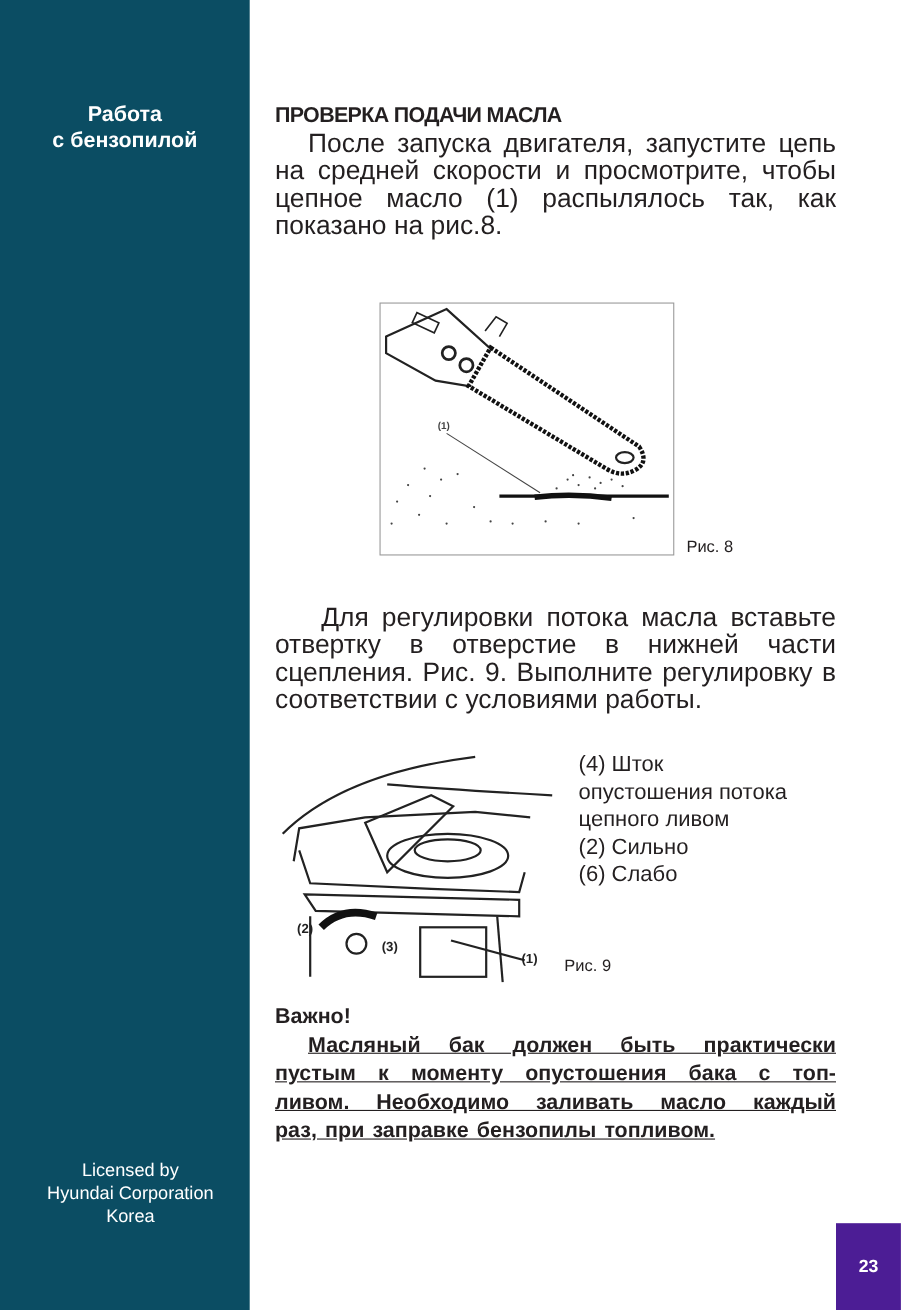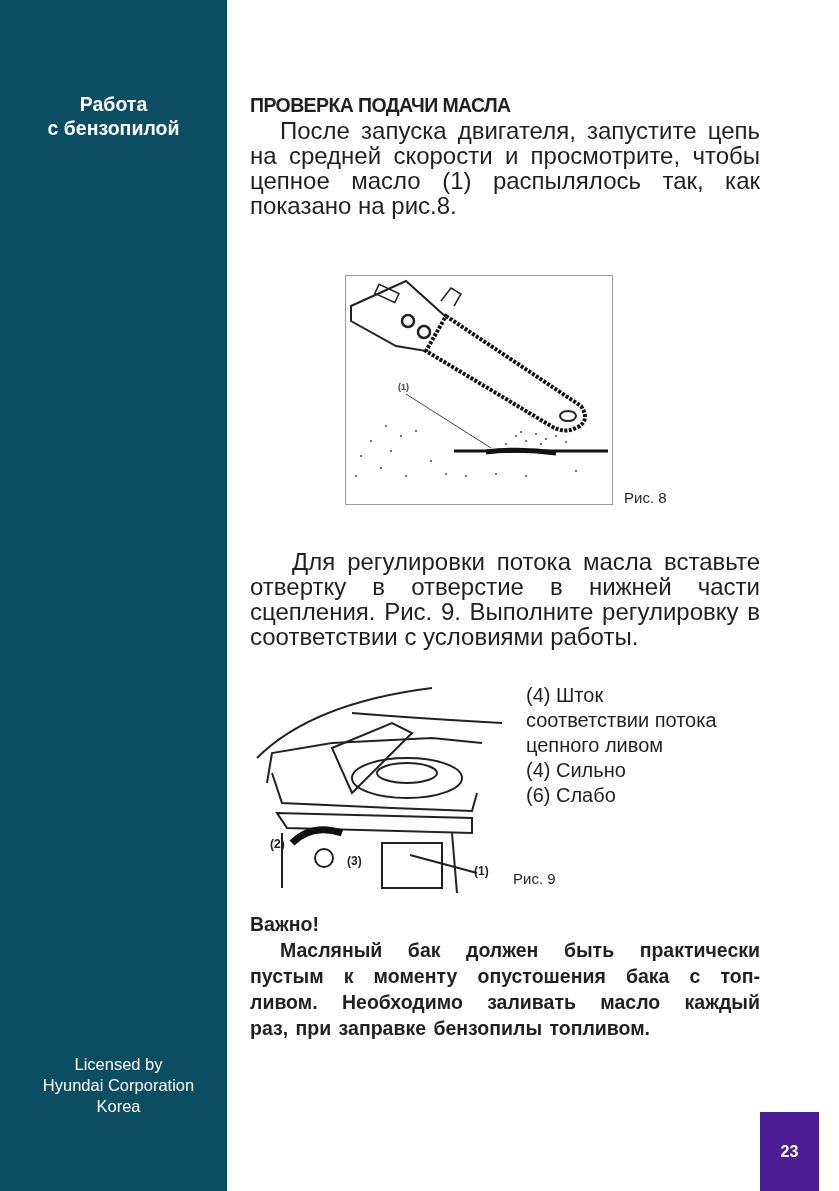--- a/index.html
+++ b/index.html
@@ -44,21 +44,21 @@
   .cap { position: absolute; font-size: 15px; color: #231f20; }
   .cap8 { left: 624px; top: 489px; }
   .fig9 { position: absolute; left: 252px; top: 683px; width: 262px; height: 210px; }
   .cap9 { left: 513px; top: 870px; }
   .legend9 {
     position: absolute; left: 526px; top: 683px; font-size: 20px; line-height: 25px;
   }
   .important {
     top: 911px; font-weight: bold; font-size: 19.5px; line-height: 26px;
   }
-  .imp-body { text-align: justify; }
+  .imp-body { text-align: justify; text-decoration: underline; }
   .imp-body span.line { display: block; text-align-last: justify; }
   .imp-body span.last { display: block; text-align-last: left; word-spacing: 2px; }
 </style>
 </head>
 <body>
 
 <div class="sidebar">
   <div class="sidebar-title">
     <div>Работа</div>
     <div>с бензопилой</div>
@@ -147,23 +147,23 @@
     <g font-family="Liberation Sans, sans-serif" font-size="12" font-weight="bold" fill="#222">
       <text x="18" y="165">(2)</text>
       <text x="95" y="182">(3)</text>
       <text x="222" y="192">(1)</text>
     </g>
   </svg>
 </div>
 
 <div class="legend9">
   <div>(4) Шток</div>
-  <div>соответствии потока</div>
+  <div>опустошения потока</div>
   <div>цепного ливом</div>
-  <div>(4) Сильно</div>
+  <div>(2) Сильно</div>
   <div>(6) Слабо</div>
 </div>
 <div class="cap cap9">Рис. 9</div>
 
 <div class="content important">
   <div>Важно!</div>
   <div class="imp-body">
     <span class="line" style="text-indent:30px">Масляный бак должен быть практически</span>
     <span class="line">пустым к моменту опустошения бака с топ-</span>
     <span class="line">ливом. Необходимо заливать масло каждый</span>

